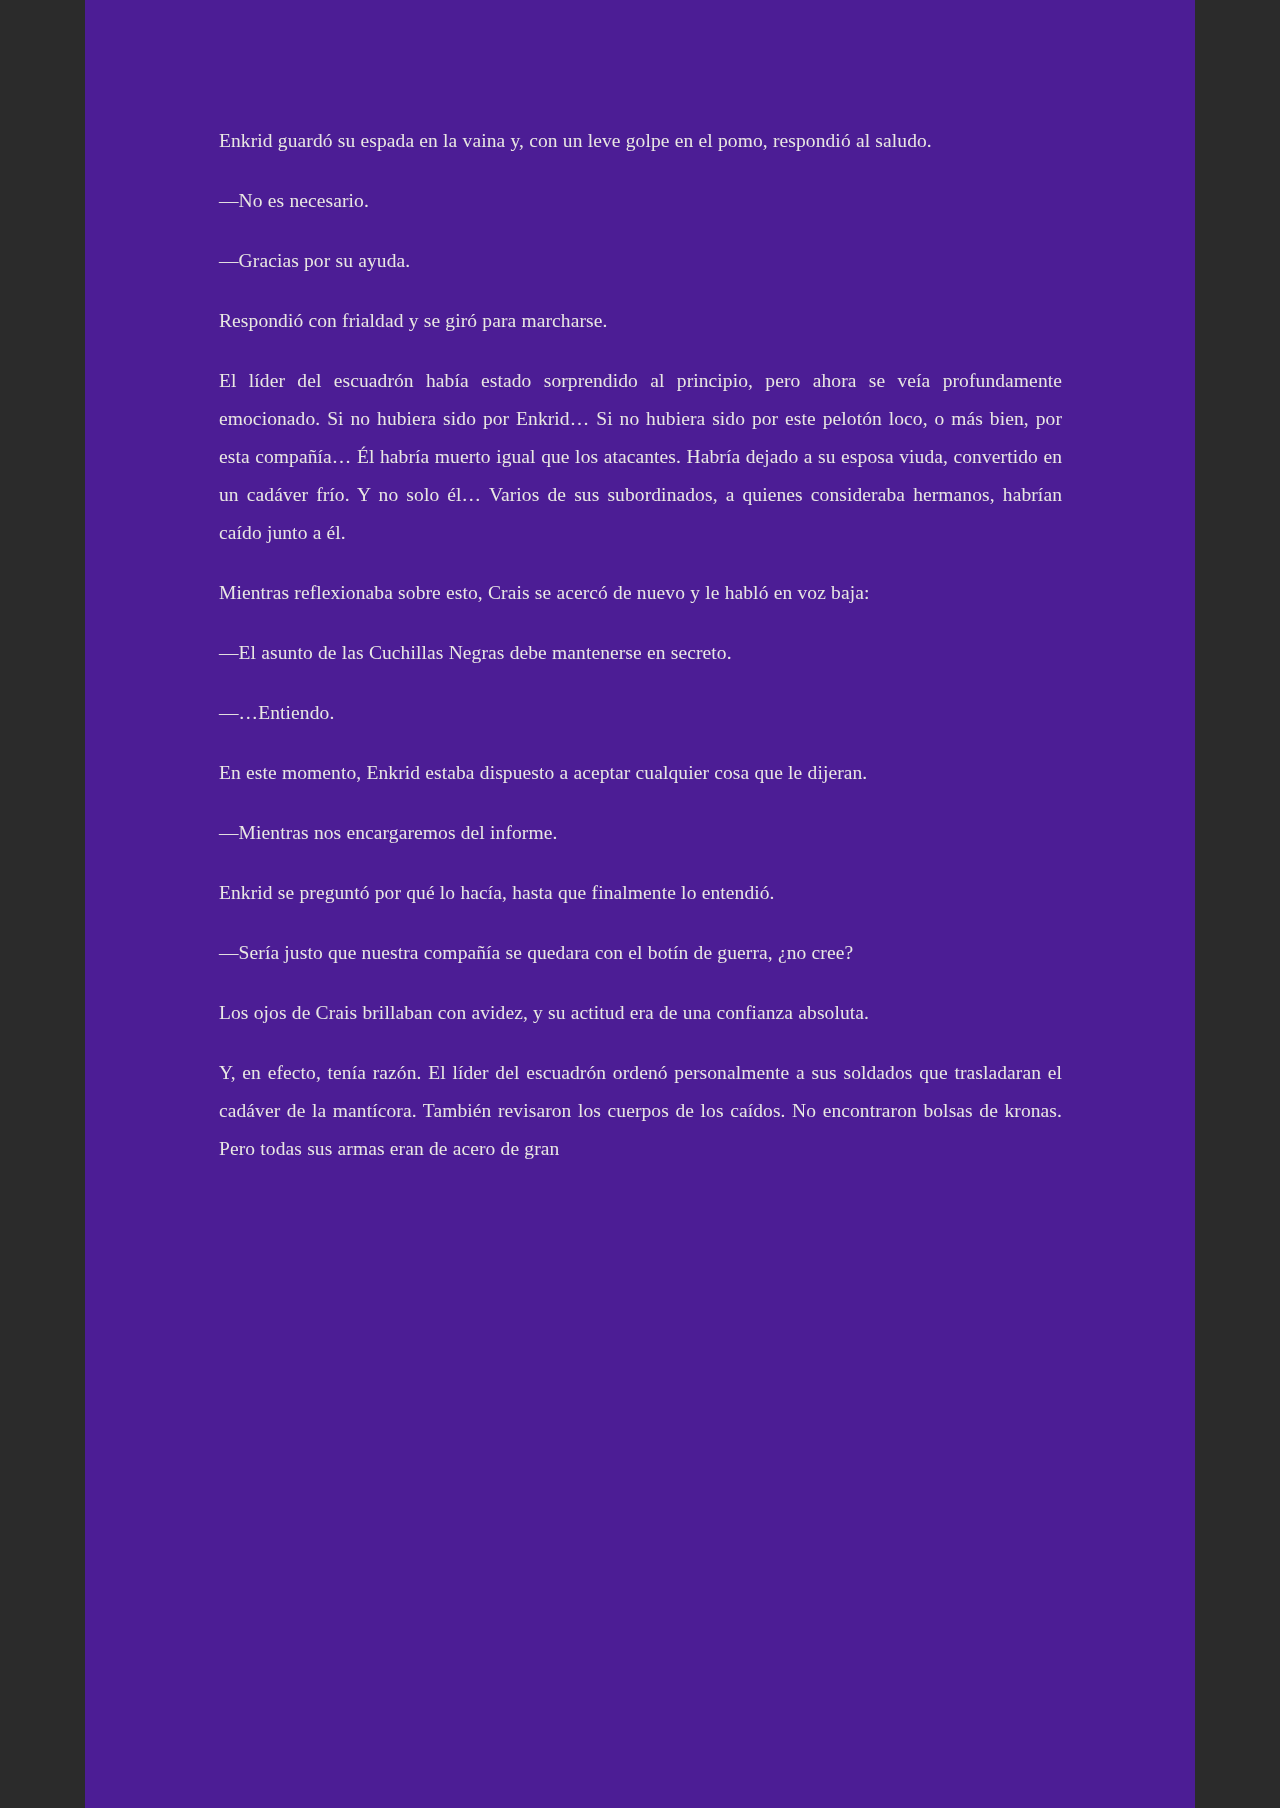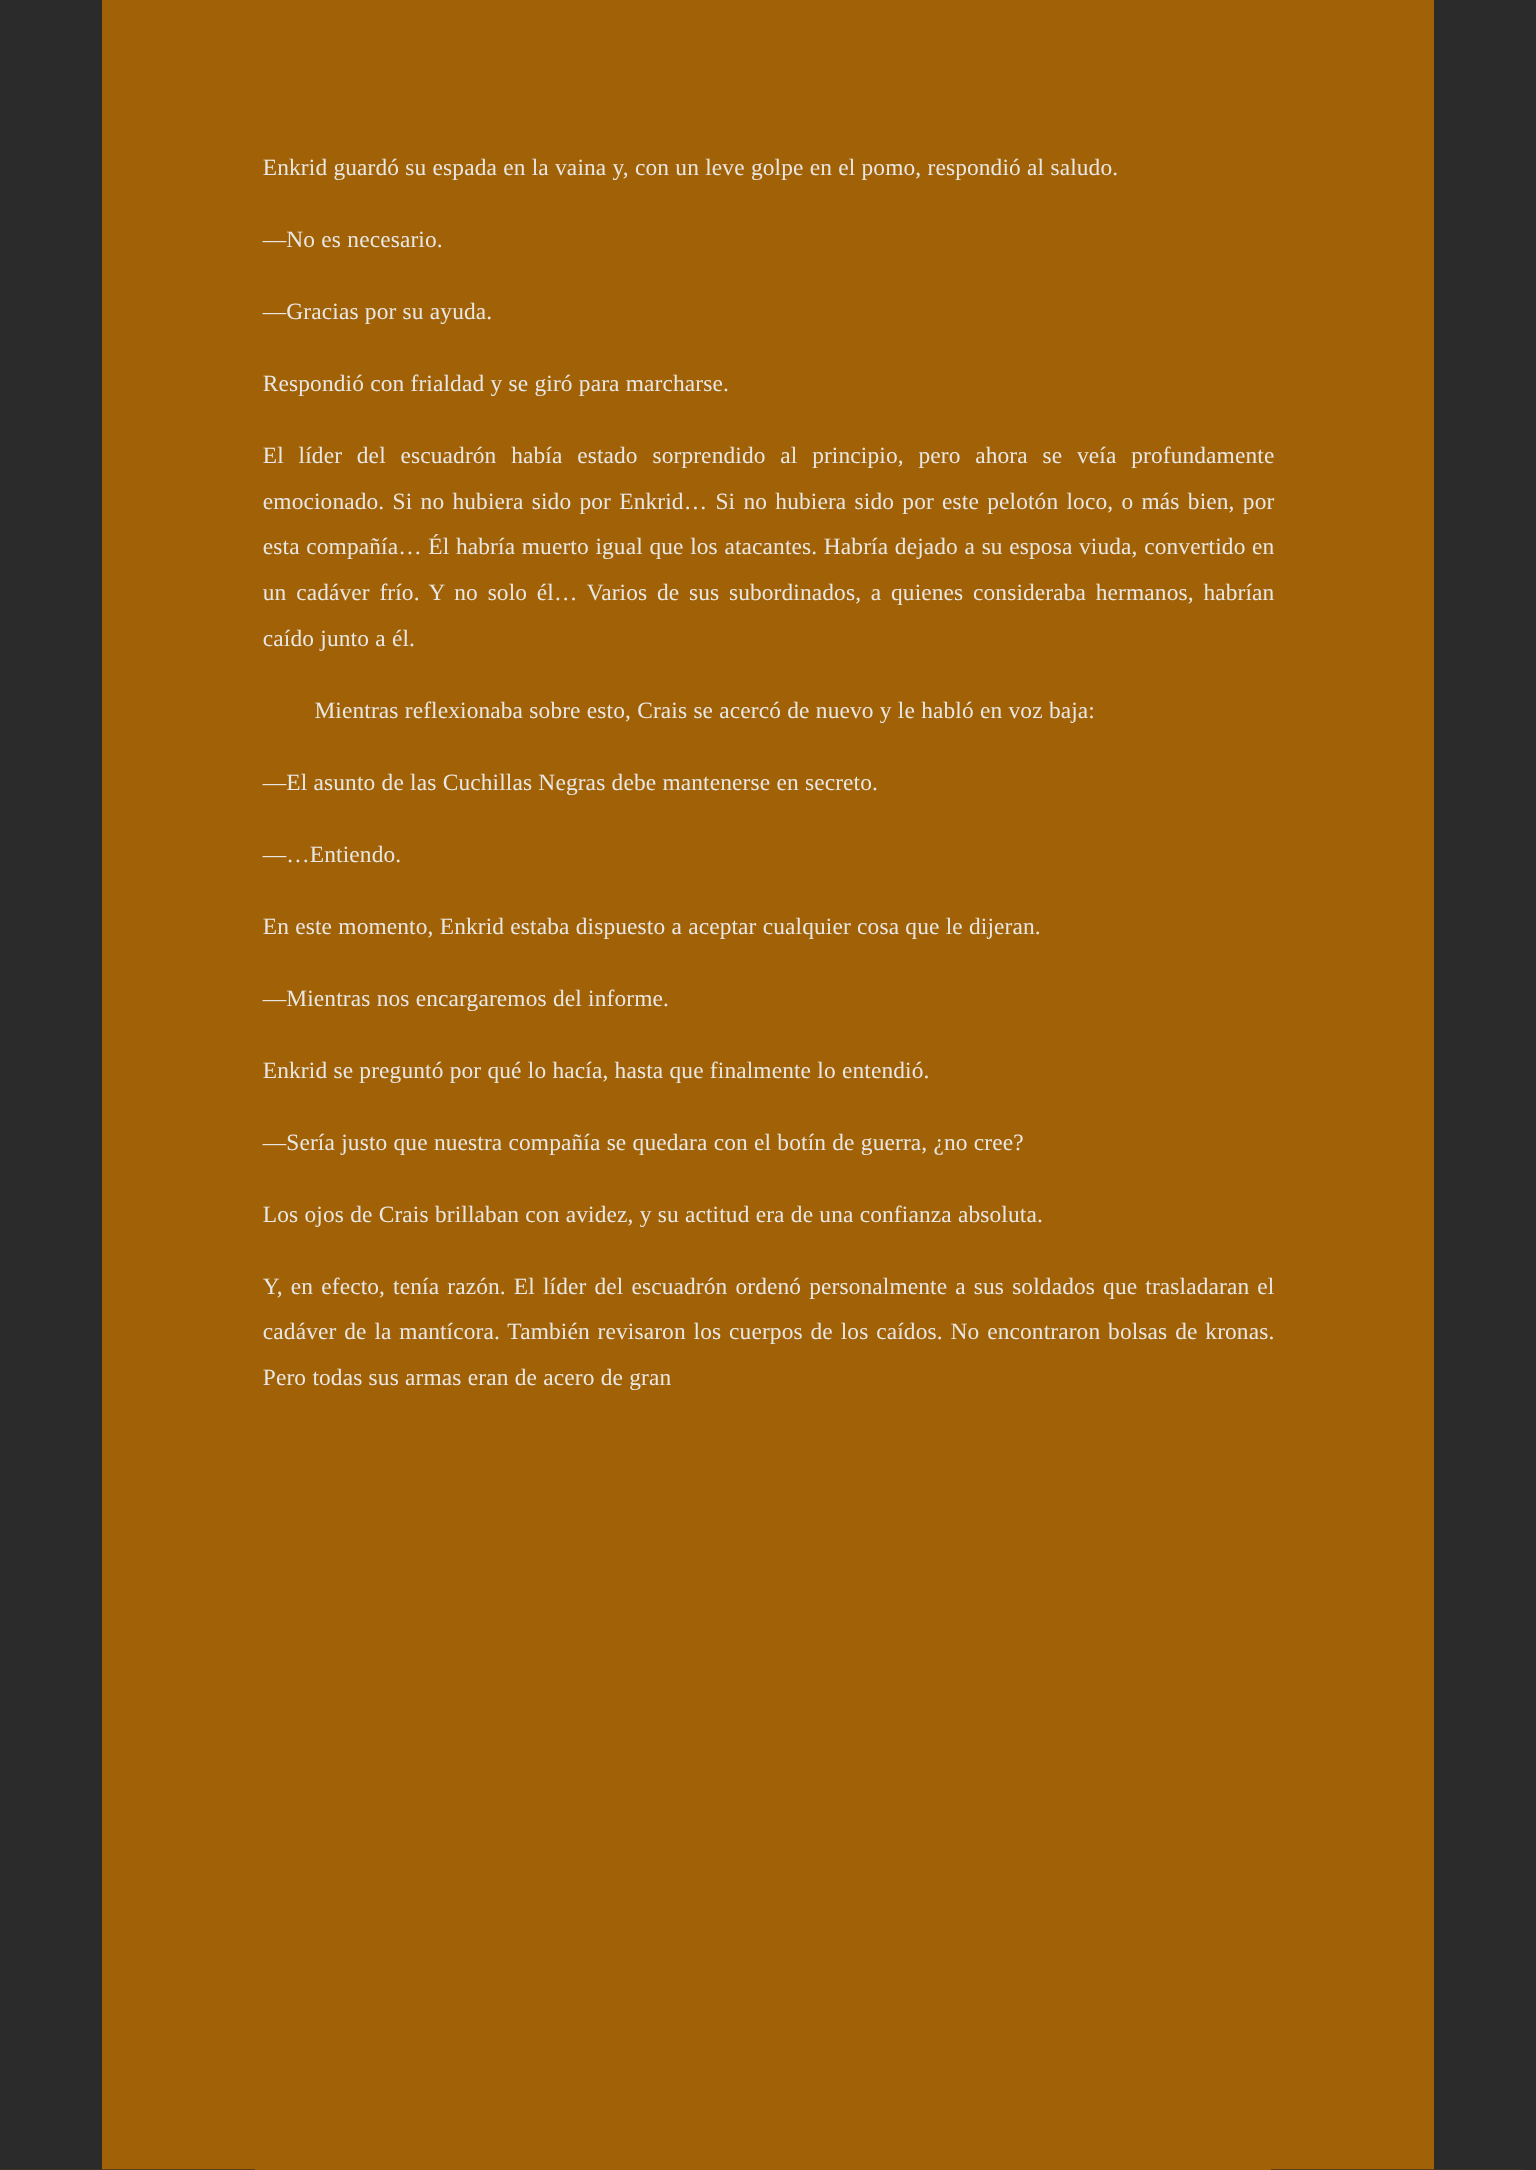--- a/index.html
+++ b/index.html
@@ -50,29 +50,29 @@
     margin-bottom: 0;
   }
 
   .para.short {
     text-align: left;
   }
 </style>
 </head>
 <body style="background-color: rgb(43, 43, 43);">
 
-<div class="reader-page" style="background-color: #a16207;">
+<div class="reader-page" style="background-color: #4c1d95;">
   <div class="reader-body">
 
     <p class="para short" style="color: rgb(233, 231, 227);">Enkrid guardó su espada en la vaina y, con un leve golpe en el pomo, respondió al saludo.</p>
     <p class="para short" style="color: rgb(233, 231, 227);">—No es necesario.</p>
     <p class="para short" style="color: rgb(233, 231, 227);">—Gracias por su ayuda.</p>
     <p class="para short" style="color: rgb(233, 231, 227);">Respondió con frialdad y se giró para marcharse.</p>
     <p class="para" style="color: rgb(233, 231, 227);">El líder del escuadrón había estado sorprendido al principio, pero ahora se veía profundamente emocionado. Si no hubiera sido por Enkrid… Si no hubiera sido por este pelotón loco, o más bien, por esta compañía… Él habría muerto igual que los atacantes. Habría dejado a su esposa viuda, convertido en un cadáver frío.  Y no solo él… Varios de sus subordinados, a quienes consideraba hermanos, habrían caído junto a él.</p>
-    <p class="para short" style="color: rgb(233, 231, 227); margin-left: 43px;">Mientras reflexionaba sobre esto, Crais se acercó de nuevo y le habló en voz baja:</p>
+    <p class="para short" style="color: rgb(233, 231, 227);">Mientras reflexionaba sobre esto, Crais se acercó de nuevo y le habló en voz baja:</p>
     <p class="para short" style="color: rgb(233, 231, 227);">—El asunto de las Cuchillas Negras debe mantenerse en secreto.</p>
     <p class="para short" style="color: rgb(233, 231, 227);">—…Entiendo.</p>
     <p class="para short" style="color: rgb(233, 231, 227);">En este momento, Enkrid estaba dispuesto a aceptar cualquier cosa que le dijeran.</p>
     <p class="para short" style="color: rgb(233, 231, 227);">—Mientras nos encargaremos del informe.</p>
     <p class="para short" style="color: rgb(233, 231, 227);">Enkrid se preguntó por qué lo hacía, hasta que finalmente lo entendió.</p>
     <p class="para short" style="color: rgb(233, 231, 227);">—Sería justo que nuestra compañía se quedara con el botín de guerra, ¿no cree?</p>
     <p class="para short" style="color: rgb(233, 231, 227);">Los ojos de Crais brillaban con avidez, y su actitud era de una confianza absoluta.</p>
     <p class="para" style="color: rgb(233, 231, 227);">Y, en efecto, tenía razón. El líder del escuadrón ordenó personalmente a sus soldados que trasladaran el cadáver de la mantícora. También revisaron los cuerpos de los caídos. No encontraron bolsas de kronas. Pero todas sus armas eran de acero de gran</p>
 
   </div>

